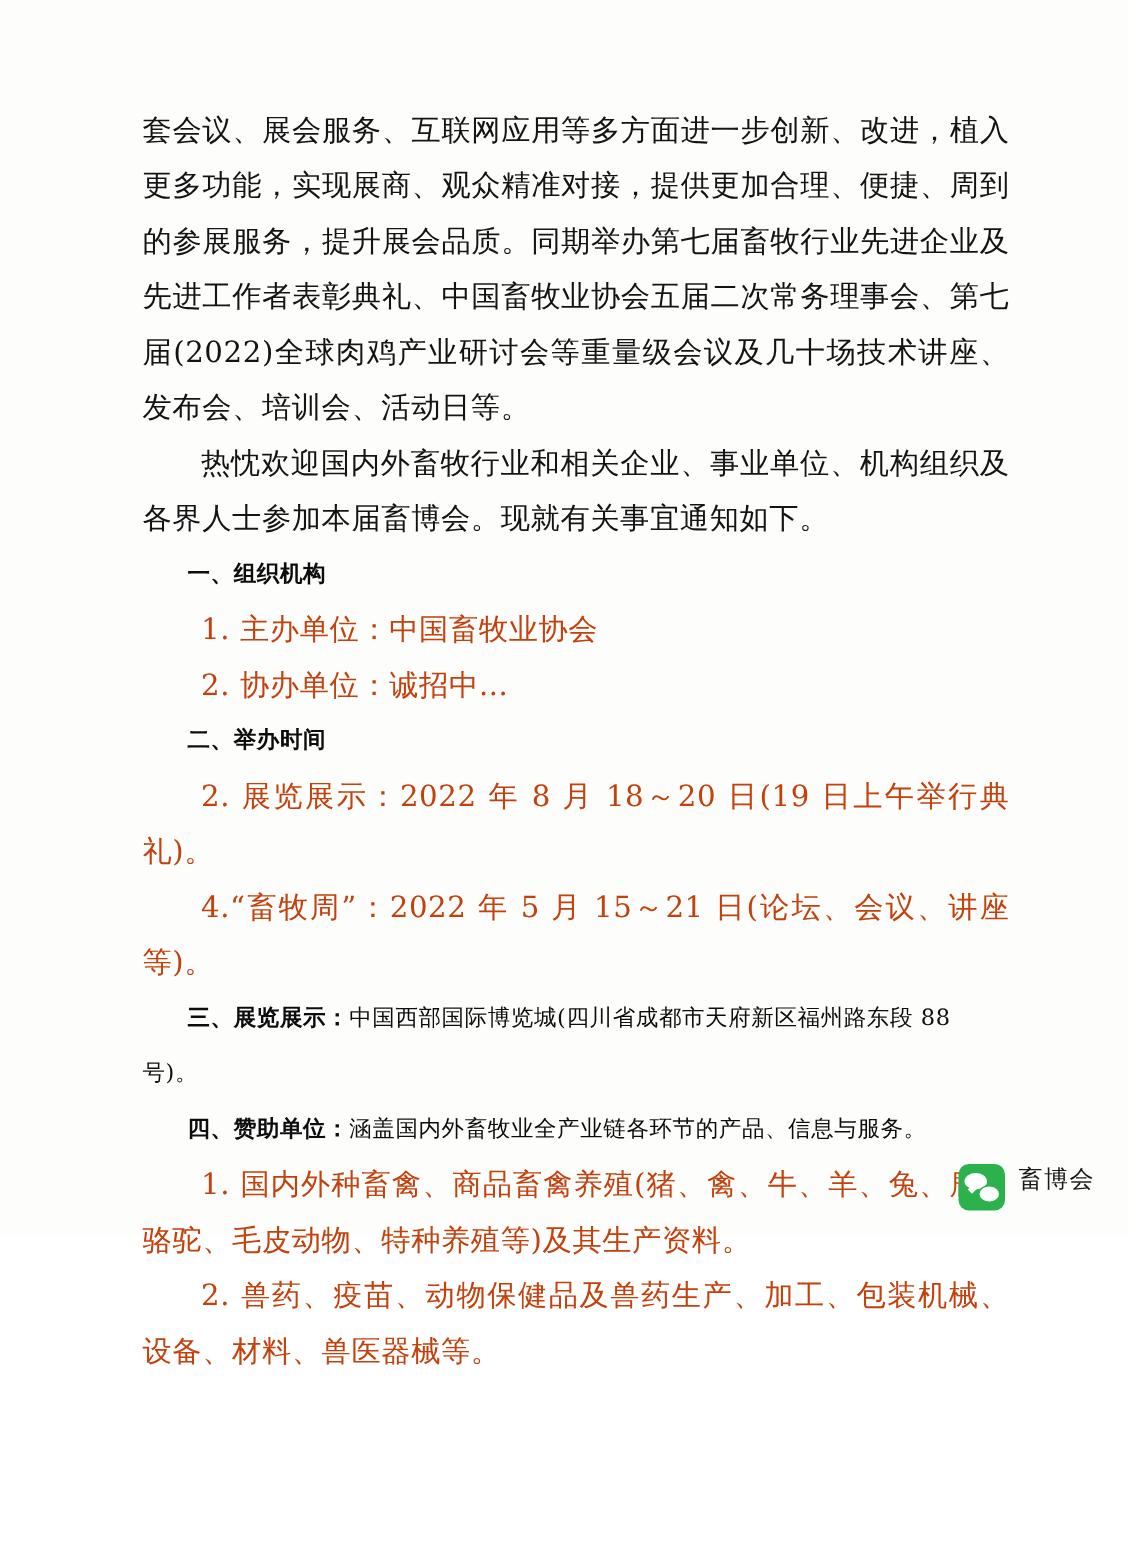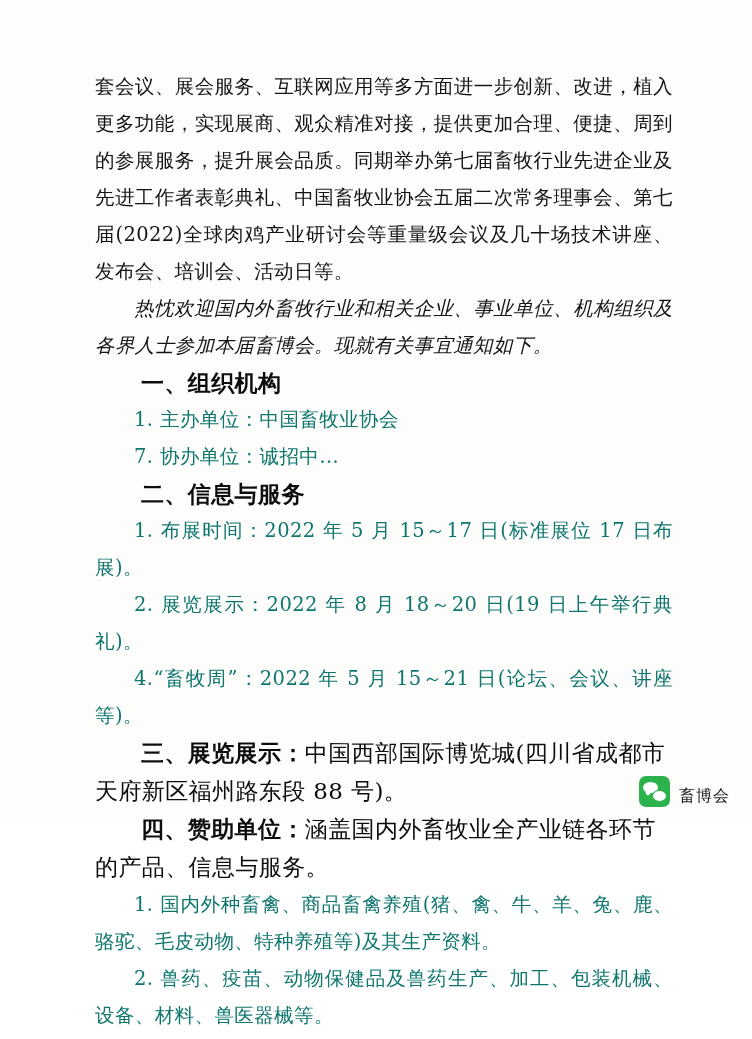--- a/index.html
+++ b/index.html
@@ -33,51 +33,50 @@
     line-height: 37px;
     letter-spacing: 0.4px;
     text-align: justify;
     text-justify: inter-ideograph;
     margin: 0 0 0 0;
     color: #141414;
     word-break: break-all;
   }
   .indent {
     text-indent: 2em;
-    font-style: italic;
   }
   .heading {
-    font-size: 23px;
+    font-size: 15px;
     line-height: 37px;
     letter-spacing: 0.4px;
     text-indent: 2em;
     font-weight: bold;
     color: #0d0d0d;
     margin: 0;
   }
   .heading .hd-rest {
     font-weight: normal;
   }
   .item {
     font-size: 19.5px;
     line-height: 37px;
     letter-spacing: 0.4px;
     text-indent: 2em;
     text-align: justify;
     text-justify: inter-ideograph;
     margin: 0;
-    color: #0f766e;
+    color: #c2410c;
     word-break: break-all;
   }
   .footer-badge {
     position: absolute;
     right: 22px;
     bottom: 18px;
     display: flex;
-    align-items: flex-end;
+    align-items: flex-start;
     gap: 9px;
   }
   .wechat-icon {
     width: 31px;
     height: 31px;
     border-radius: 7px;
     background: #2bb24c;
     position: relative;
     flex: 0 0 auto;
   }
@@ -124,25 +123,24 @@
 
   <div class="doc-body">
 
     <p class="para">套会议、展会服务、互联网应用等多方面进一步创新、改进，植入更多功能，实现展商、观众精准对接，提供更加合理、便捷、周到的参展服务，提升展会品质。同期举办第七届畜牧行业先进企业及先进工作者表彰典礼、中国畜牧业协会五届二次常务理事会、第七届(2022)全球肉鸡产业研讨会等重量级会议及几十场技术讲座、发布会、培训会、活动日等。</p>
 
     <p class="para indent">热忱欢迎国内外畜牧行业和相关企业、事业单位、机构组织及各界人士参加本届畜博会。现就有关事宜通知如下。</p>
 
     <p class="heading">一、组织机构</p>
 
     <p class="item">1. 主办单位：中国畜牧业协会</p>
-    <p class="item">7. 协办单位：诚招中…</p>
+    <p class="item">2. 协办单位：诚招中…</p>
 
-    <p class="heading">二、信息与服务</p>
+    <p class="heading">二、举办时间</p>
 
-    <p class="item">1. 布展时间：2022 年 5 月 15～17 日(标准展位 17 日布展)。</p>
     <p class="item">2. 展览展示：2022 年 8 月 18～20 日(19 日上午举行典礼)。</p>
     <p class="item">4.“畜牧周”：2022 年 5 月 15～21 日(论坛、会议、讲座等)。</p>
 
     <p class="heading"><span>三、展览展示：</span><span class="hd-rest">中国西部国际博览城(四川省成都市天府新区福州路东段 88 号)。</span></p>
 
     <p class="heading"><span>四、赞助单位：</span><span class="hd-rest">涵盖国内外畜牧业全产业链各环节的产品、信息与服务。</span></p>
 
     <p class="item">1. 国内外种畜禽、商品畜禽养殖(猪、禽、牛、羊、兔、鹿、骆驼、毛皮动物、特种养殖等)及其生产资料。</p>
     <p class="item">2. 兽药、疫苗、动物保健品及兽药生产、加工、包装机械、设备、材料、兽医器械等。</p>
 

